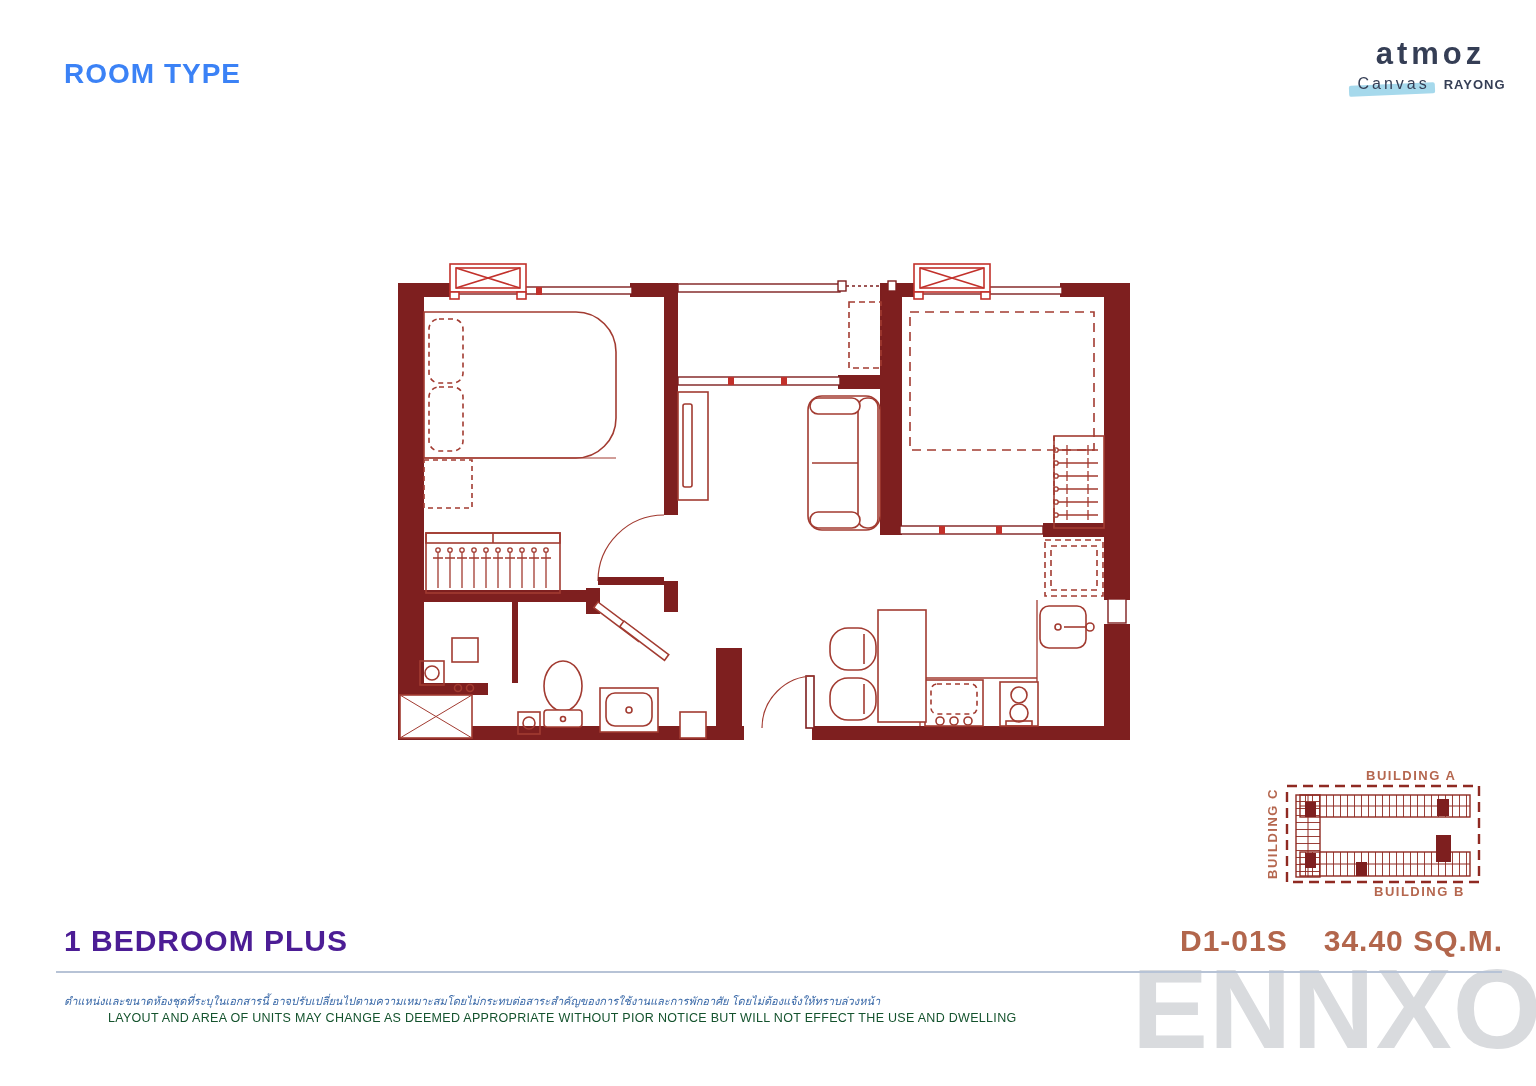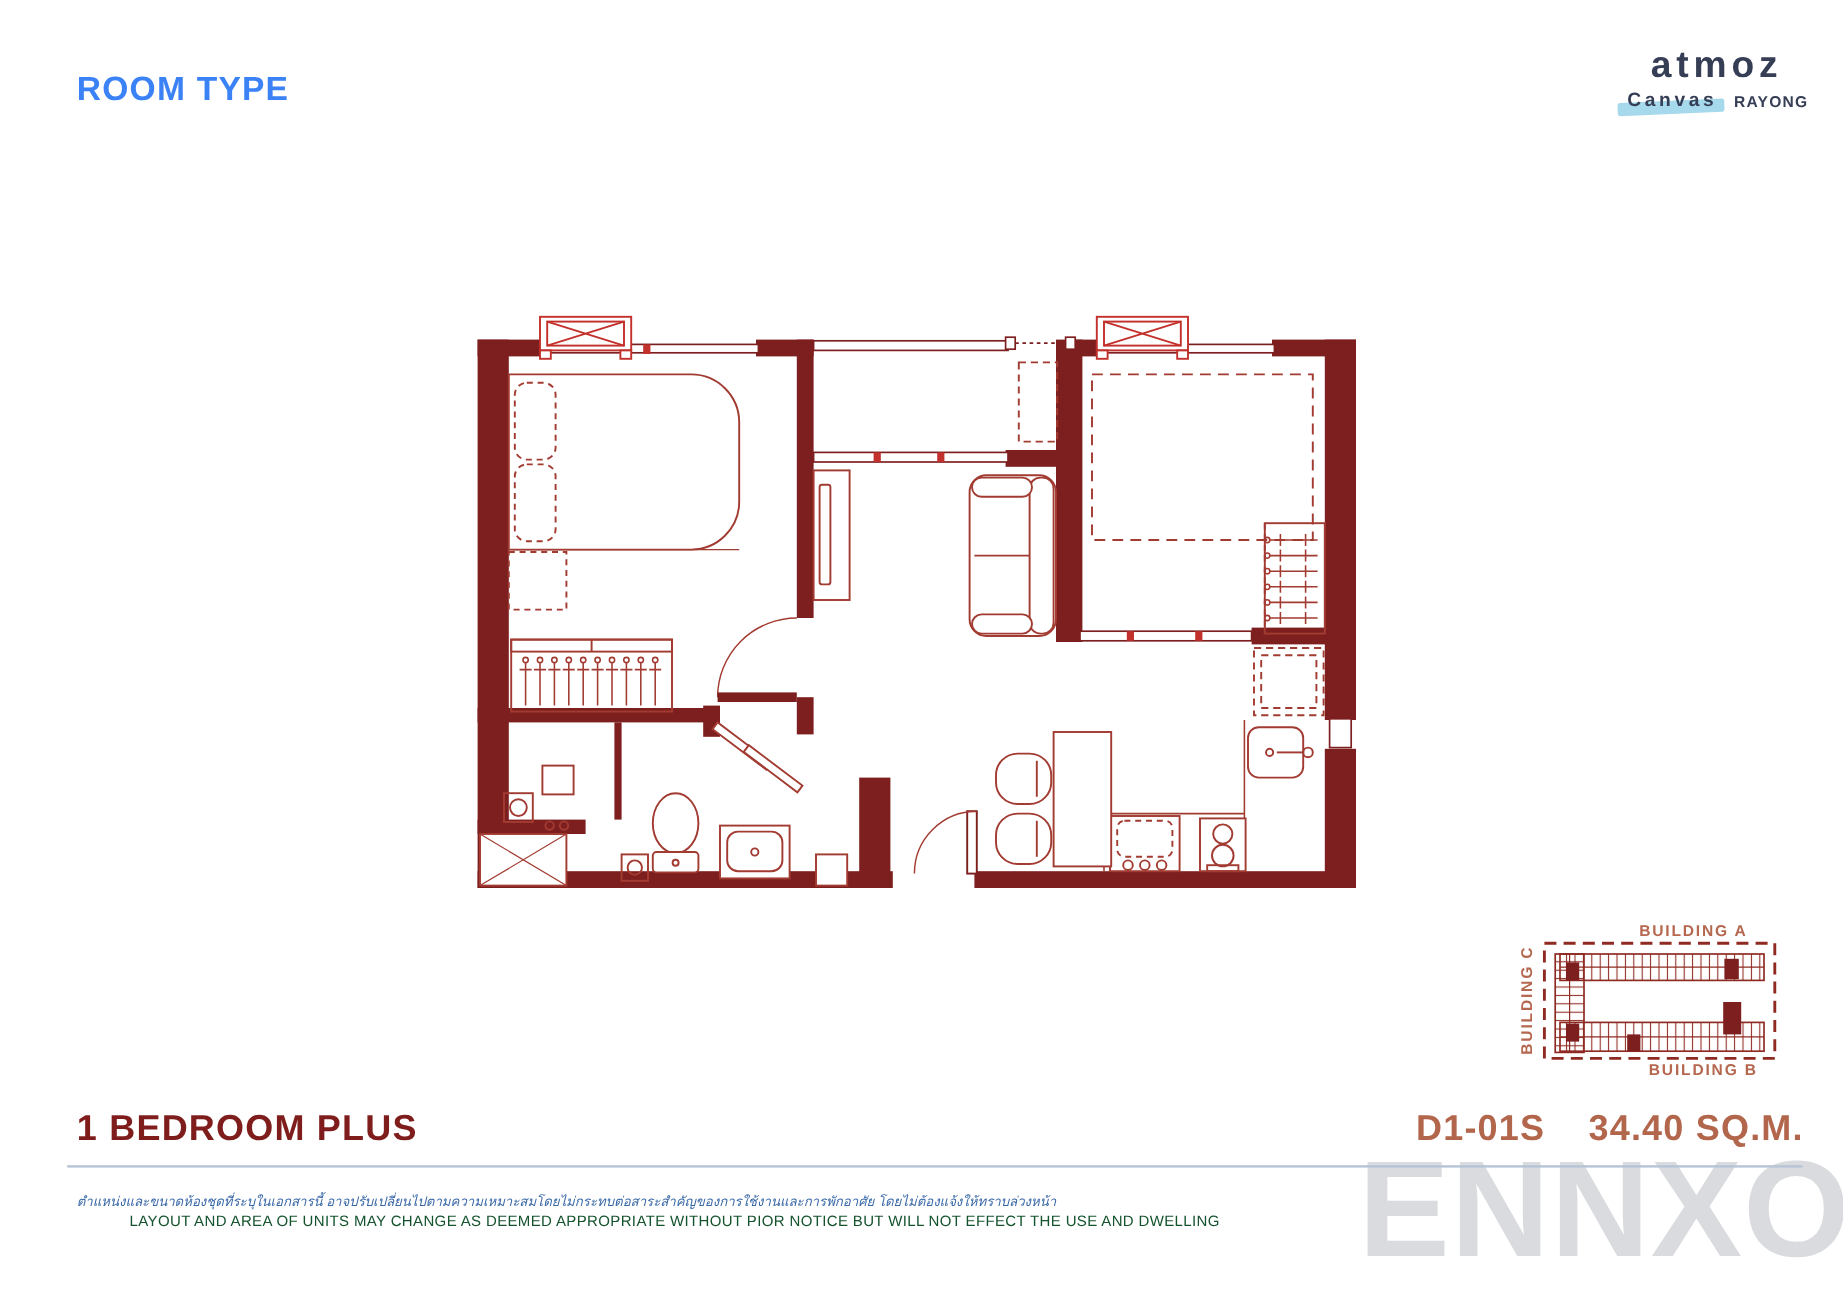--- a/index.html
+++ b/index.html
@@ -10,27 +10,27 @@
   
   .room-type{left:64px;top:58px;font-size:28px;font-weight:bold;
              color:#3b82f6;letter-spacing:1px;}
   .logo{left:1358px;top:38px;width:145px;text-align:center;}
   .logo-word{font-size:31px;font-weight:600;color:#353e55;letter-spacing:4px;
              line-height:1;}
   .logo-sub{margin-top:6px;display:flex;align-items:center;justify-content:center;gap:6px;}
   .canvas-wrap{position:relative;display:inline-block;padding:0 2px;}
   .canvas-brush{position:absolute;left:-6px;right:-4px;top:9px;height:11px;
                 background:#a6d9ec;transform:rotate(-2.5deg);border-radius:2px;}
-  .canvas-text{position:relative;font-size:16px;font-weight:700;color:#353e55;
+  .canvas-text{position:relative;font-size:16px;font-weight:400;color:#353e55;
                letter-spacing:3px;}
   .logo-divider{width:1px;height:14px;background:#6b7487;}
   .rayong{font-size:13px;font-weight:bold;color:#353e55;letter-spacing:1px;}
 
   
-  .unit-type{left:64px;top:924px;font-size:30px;font-weight:bold;color:#7f1d1d;
+  .unit-type{left:64px;top:924px;font-size:30px;font-weight:bold;color:#4c1d95;
              letter-spacing:1px;}
   .unit-info{left:1180px;top:924px;display:flex;gap:36px;font-size:30px;
              font-weight:bold;color:#b2664c;letter-spacing:1px;}
   .divider-line{left:56px;top:971px;width:1446px;height:2px;background:#b7c3d6;z-index:3;}
   .disclaimer-th{left:64px;top:992px;font-size:11px;color:#3a69a8;z-index:4;font-style:italic;}
   .disclaimer-en{left:64px;top:1011px;font-size:12.5px;font-weight:normal;
                  color:#14532d;letter-spacing:0.3px;z-index:4;padding-left:44px;}
   .watermark{left:1132px;top:952px;font-size:114px;font-weight:800;
              color:#d9dbde;letter-spacing:1px;line-height:1;z-index:2;}
 

